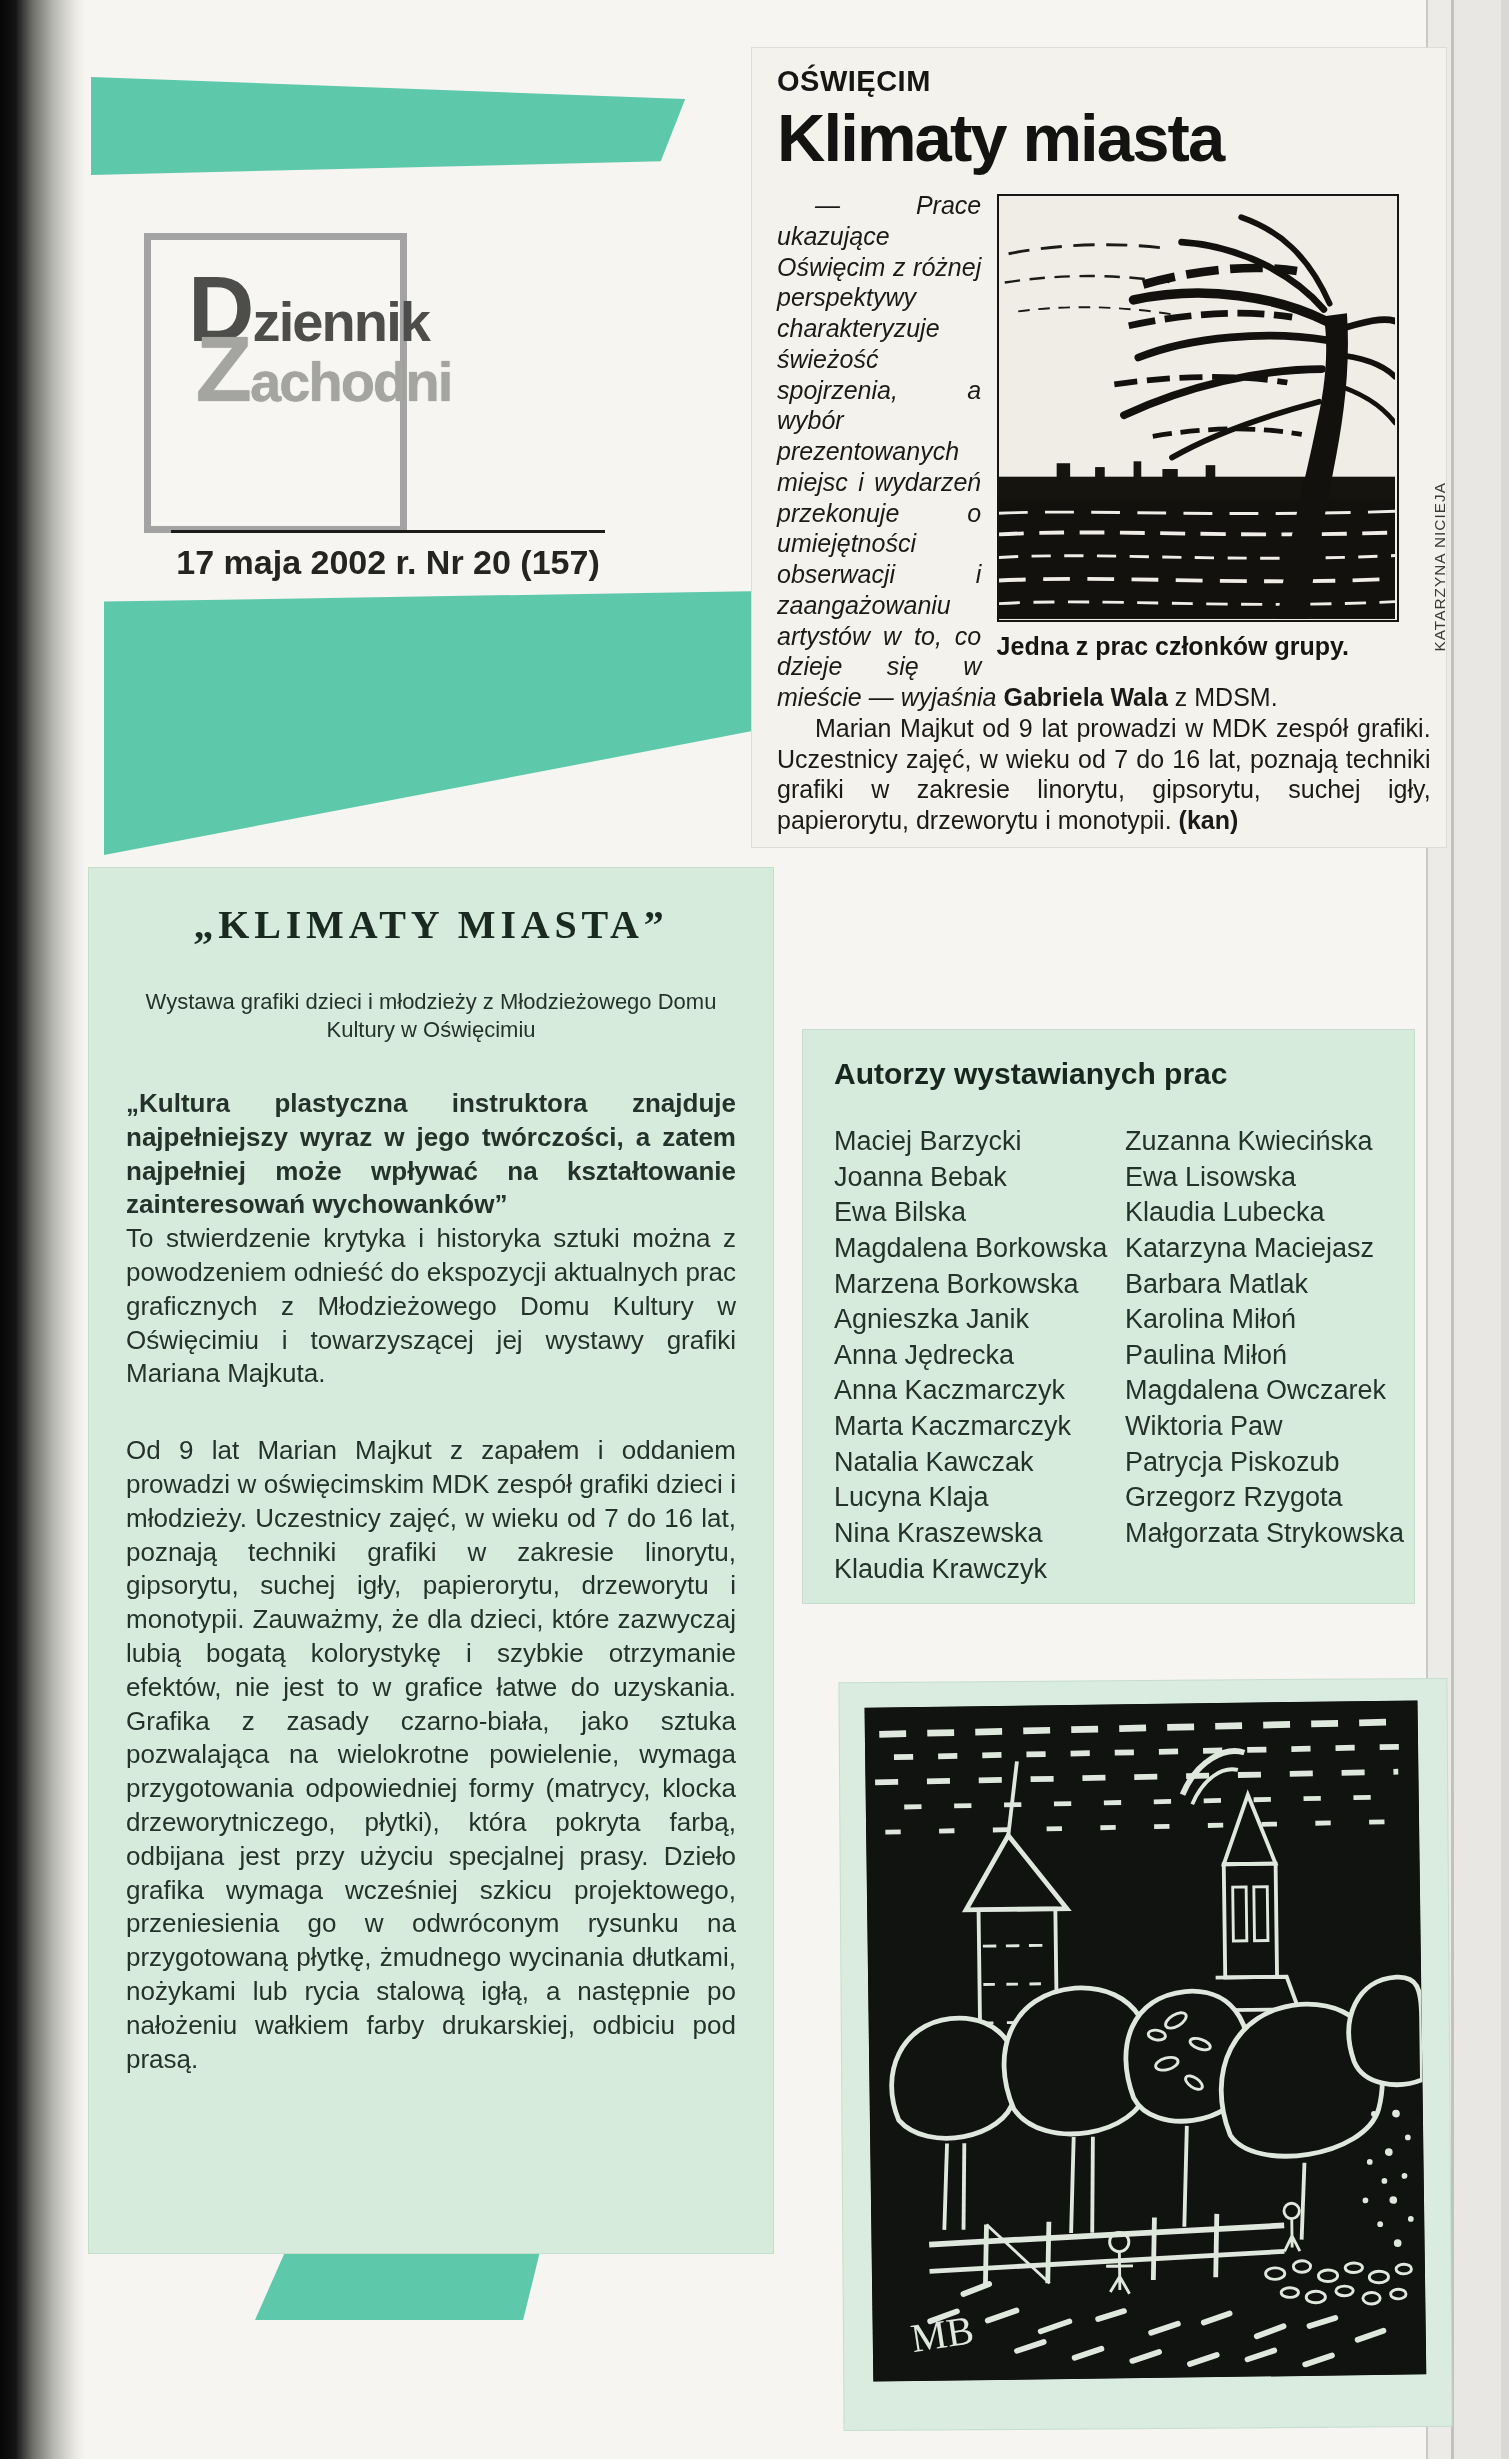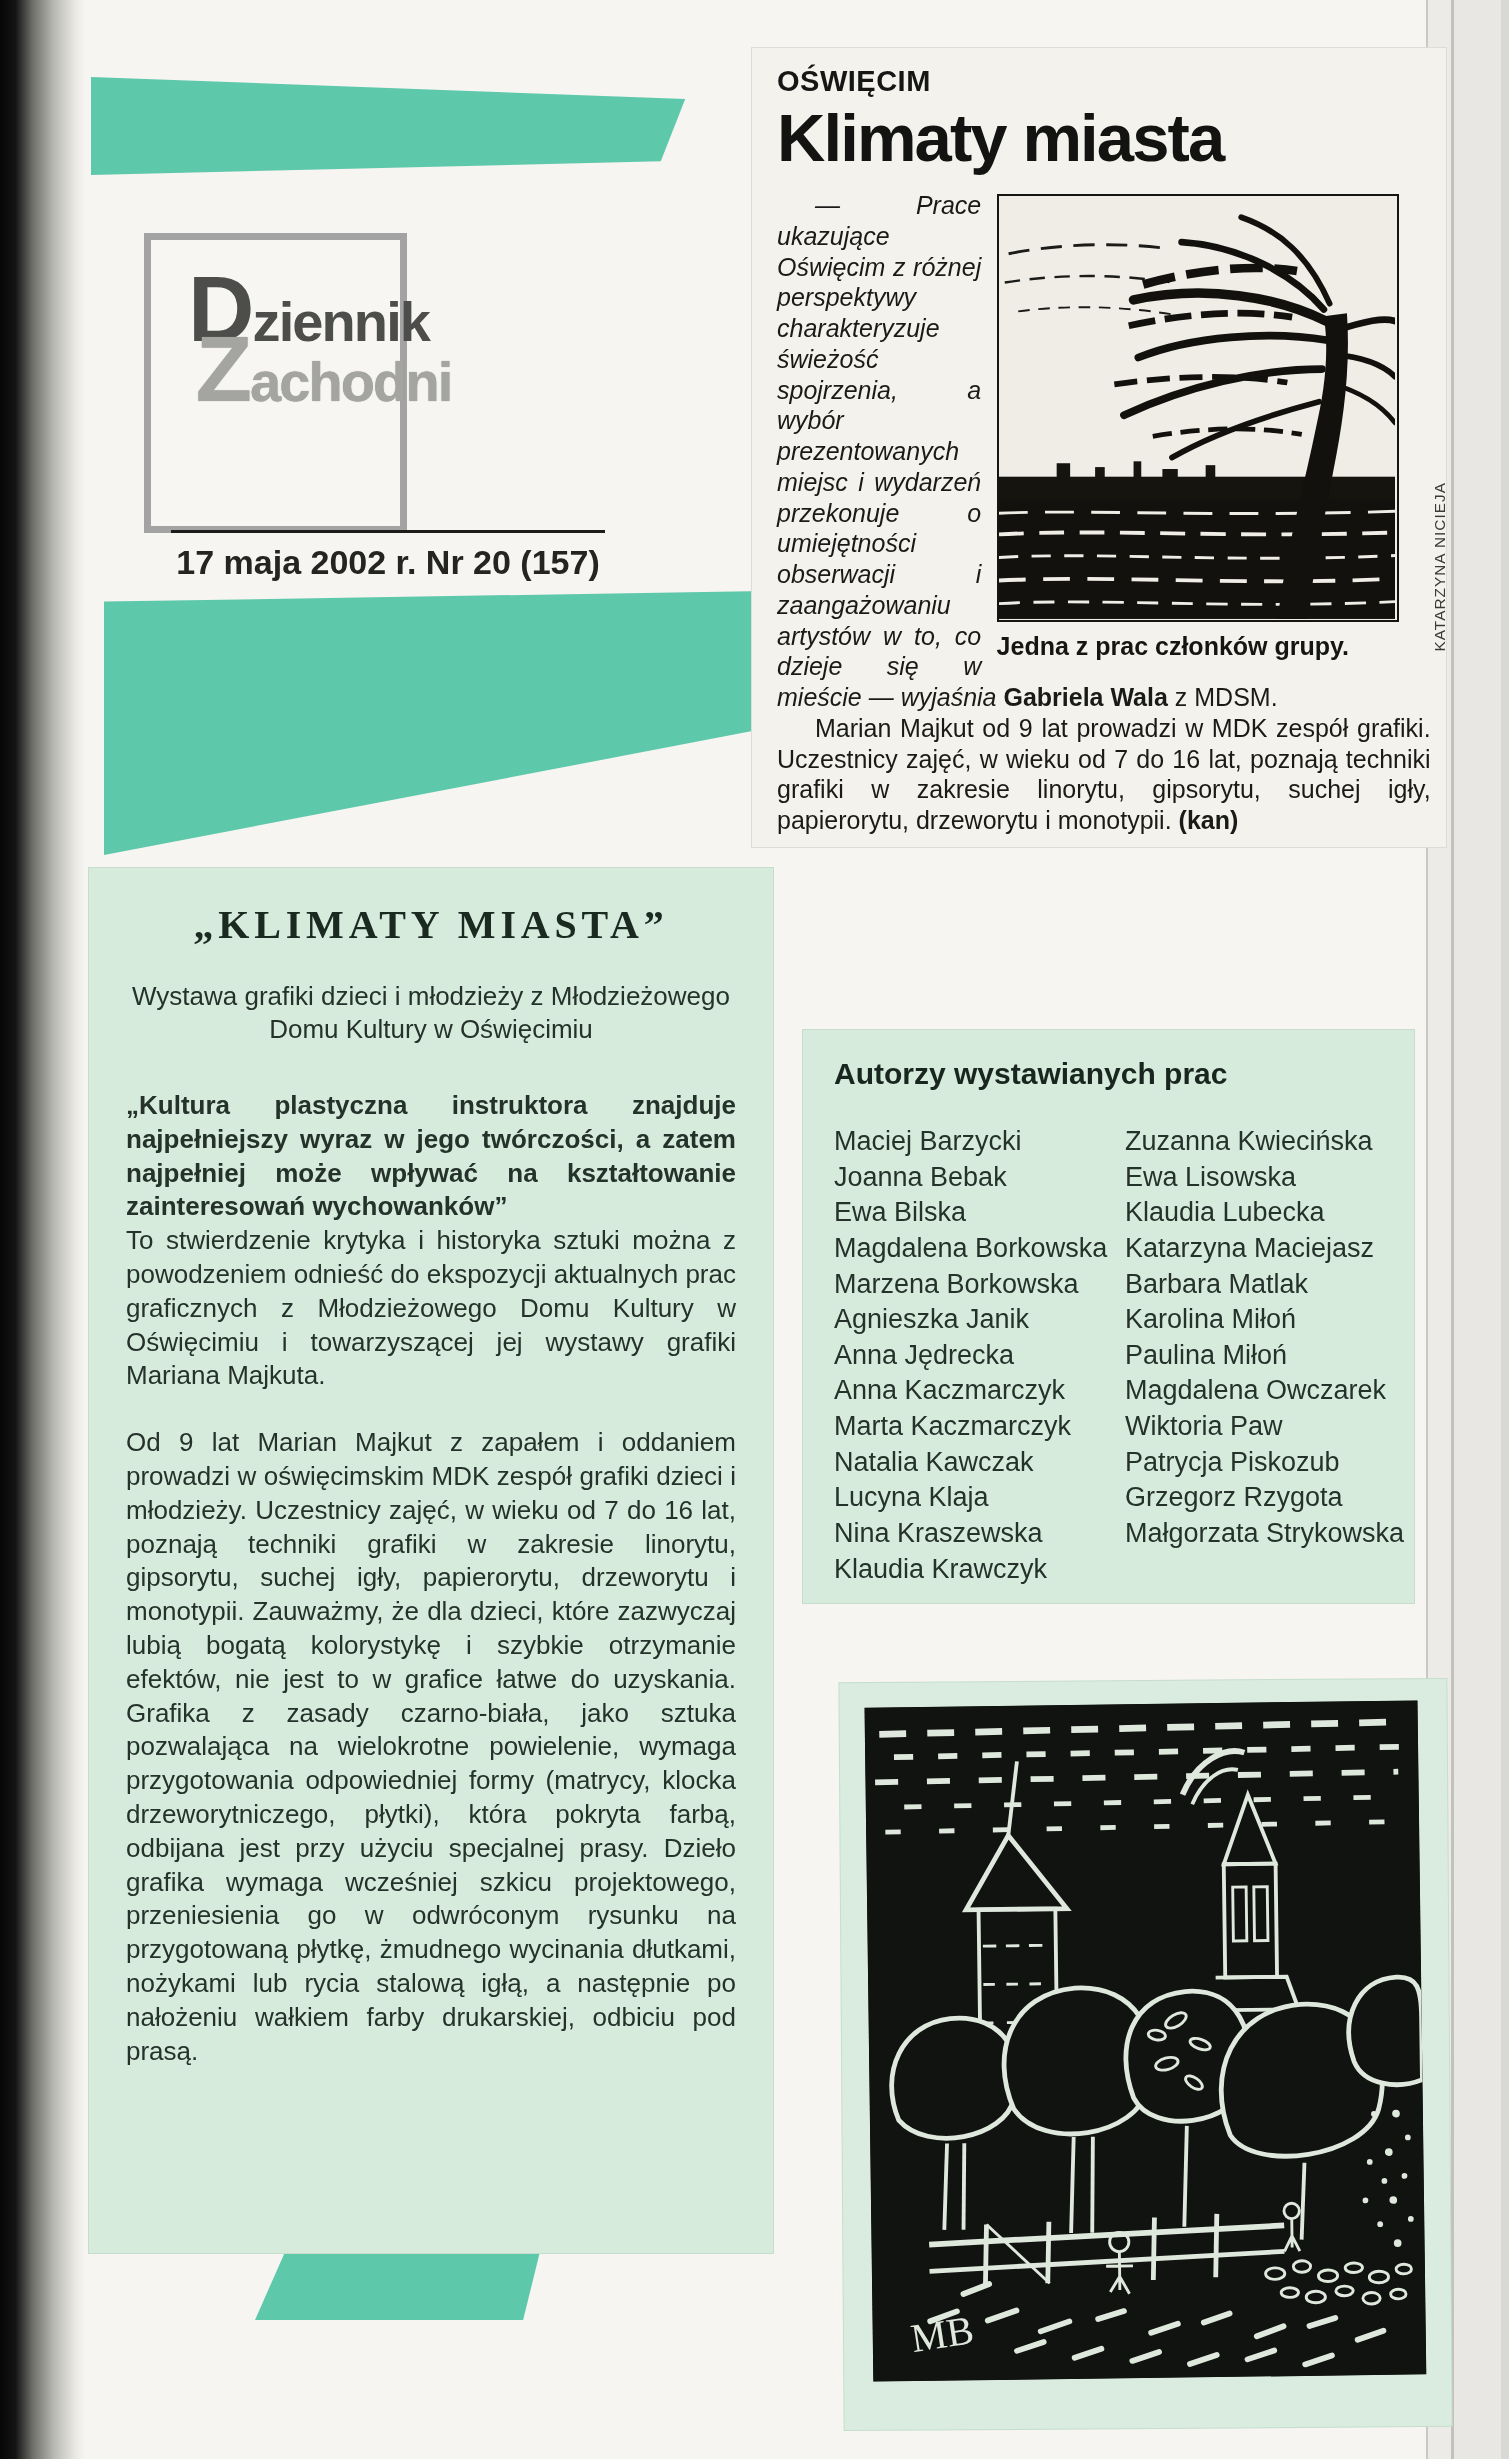--- a/index.html
+++ b/index.html
@@ -77,25 +77,25 @@
   
   .box-exhibit{
     position:absolute;left:89px;top:868px;width:684px;height:1385px;
     background:#d7ebdc;box-shadow:0 0 0 1px #c6ddcc;
     padding:33px 37px;box-sizing:border-box;overflow:hidden;color:#25322b;
   }
   .exhibit-heading{
     font-family:"Liberation Serif",serif;font-weight:700;font-size:40px;letter-spacing:4.8px;
     text-align:center;color:#1b2a21;
   }
-  .exhibit-subtitle{font-size:26px;text-align:center;margin-top:32px;line-height:1.25;}
+  .exhibit-subtitle{font-size:22px;text-align:center;margin-top:40px;line-height:1.25;}
   .exhibit-quote{font-size:26px;font-weight:700;text-align:justify;margin-top:44px;line-height:1.3;}
   .exhibit-text{font-size:26px;text-align:justify;line-height:1.3;}
   .exhibit-text p{margin:0;}
-  .exhibit-text p:nth-child(2){margin-top:33px;}
+  .exhibit-text p:nth-child(2){margin-top:43px;}
   
   .box-authors{
     position:absolute;left:803px;top:1030px;width:611px;height:573px;
     background:#d7ebdc;box-shadow:0 0 0 1px #c6ddcc;
     padding:27px 31px;box-sizing:border-box;overflow:hidden;color:#25322b;
   }
   .authors-heading{font-size:30px;font-weight:700;color:#18261f;}
   .authors-cols{display:flex;margin-top:33px;}
   .authors-col{font-size:27px;line-height:1.32;}
   .authors-col.c1{width:53%;}

